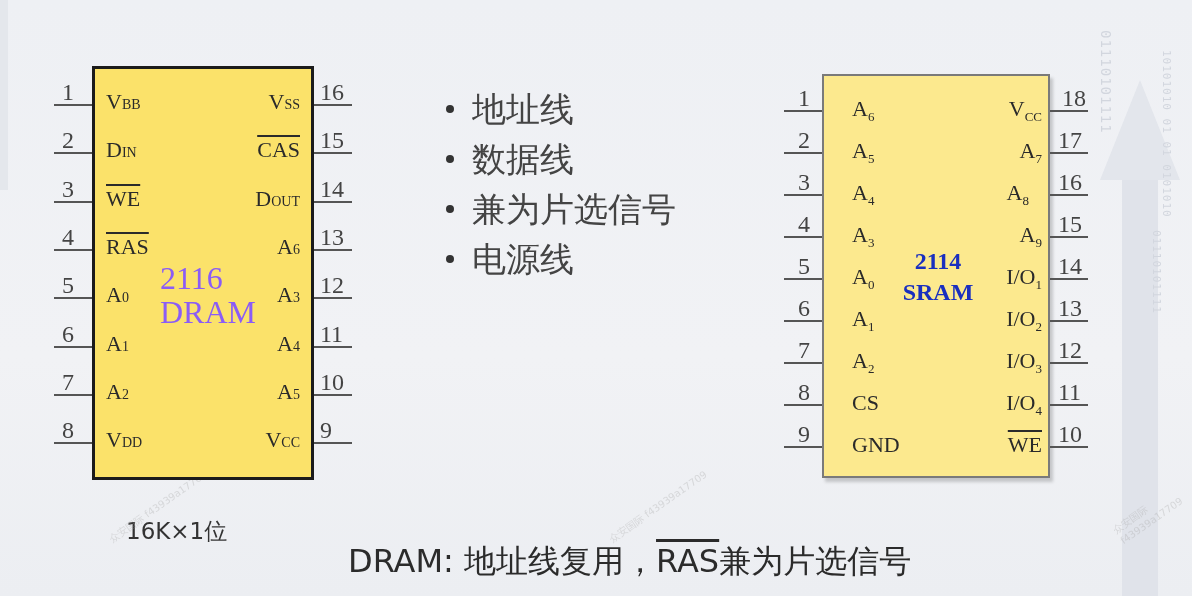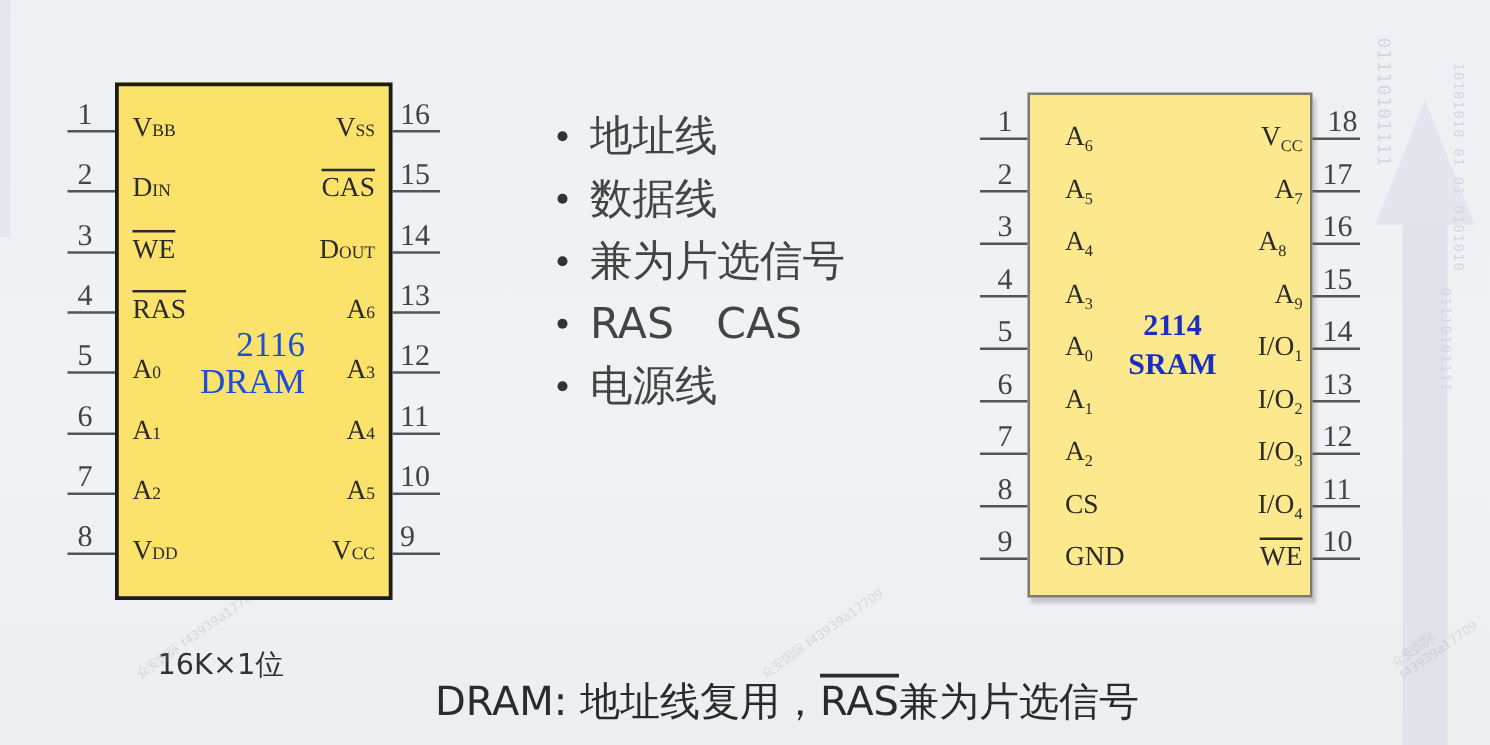--- a/index.html
+++ b/index.html
@@ -51,21 +51,21 @@
     .pin-num {
       position: absolute; font-size: 24px; color: #444; line-height: 1;
     }
     .pin-label {
       position: absolute; font-size: 22px; color: #2a2a2a; line-height: 1; white-space: nowrap;
     }
     .pin-label .sub { font-size: 14px; }
     .pin-label .sub2 { font-size: 13px; vertical-align: -5px; }
     .overbar { text-decoration: overline; }
     .chip-title {
-      position: absolute; font-size: 28px; color: #1d4ed8; text-align: right; line-height: 1.05;
+      position: absolute; font-size: 32px; color: #8b5cf6; text-align: left; line-height: 1.05;
     }
     .chip-title-blue {
       position: absolute; font-size: 24px; color: #1a2fbf; font-weight: bold; text-align: center; line-height: 1.3;
     }
     .caption {
       position: absolute; left: 126px; top: 516px; font-size: 23px; color: #333;
       font-family: "DejaVu Sans", sans-serif;
     }
     .bullets {
       position: absolute; left: 446px; top: 84px; list-style: none;
@@ -101,24 +101,20 @@
       <span class="dot"></span>
       <span>地址线</span>
     </li>
   <li>
       <span class="dot"></span>
       <span>数据线</span>
     </li>
   <li>
       <span class="dot"></span>
       <span>兼为片选信号</span>
-    </li>
-  <li>
-      <span class="dot"></span>
-      <span style="white-space:pre;">RAS　CAS</span>
     </li>
   <li>
       <span class="dot"></span>
       <span>电源线</span>
     </li>
 </ul>
 
 <div id="chip2114"></div>
 
 <div class="caption">16K×1位</div>

